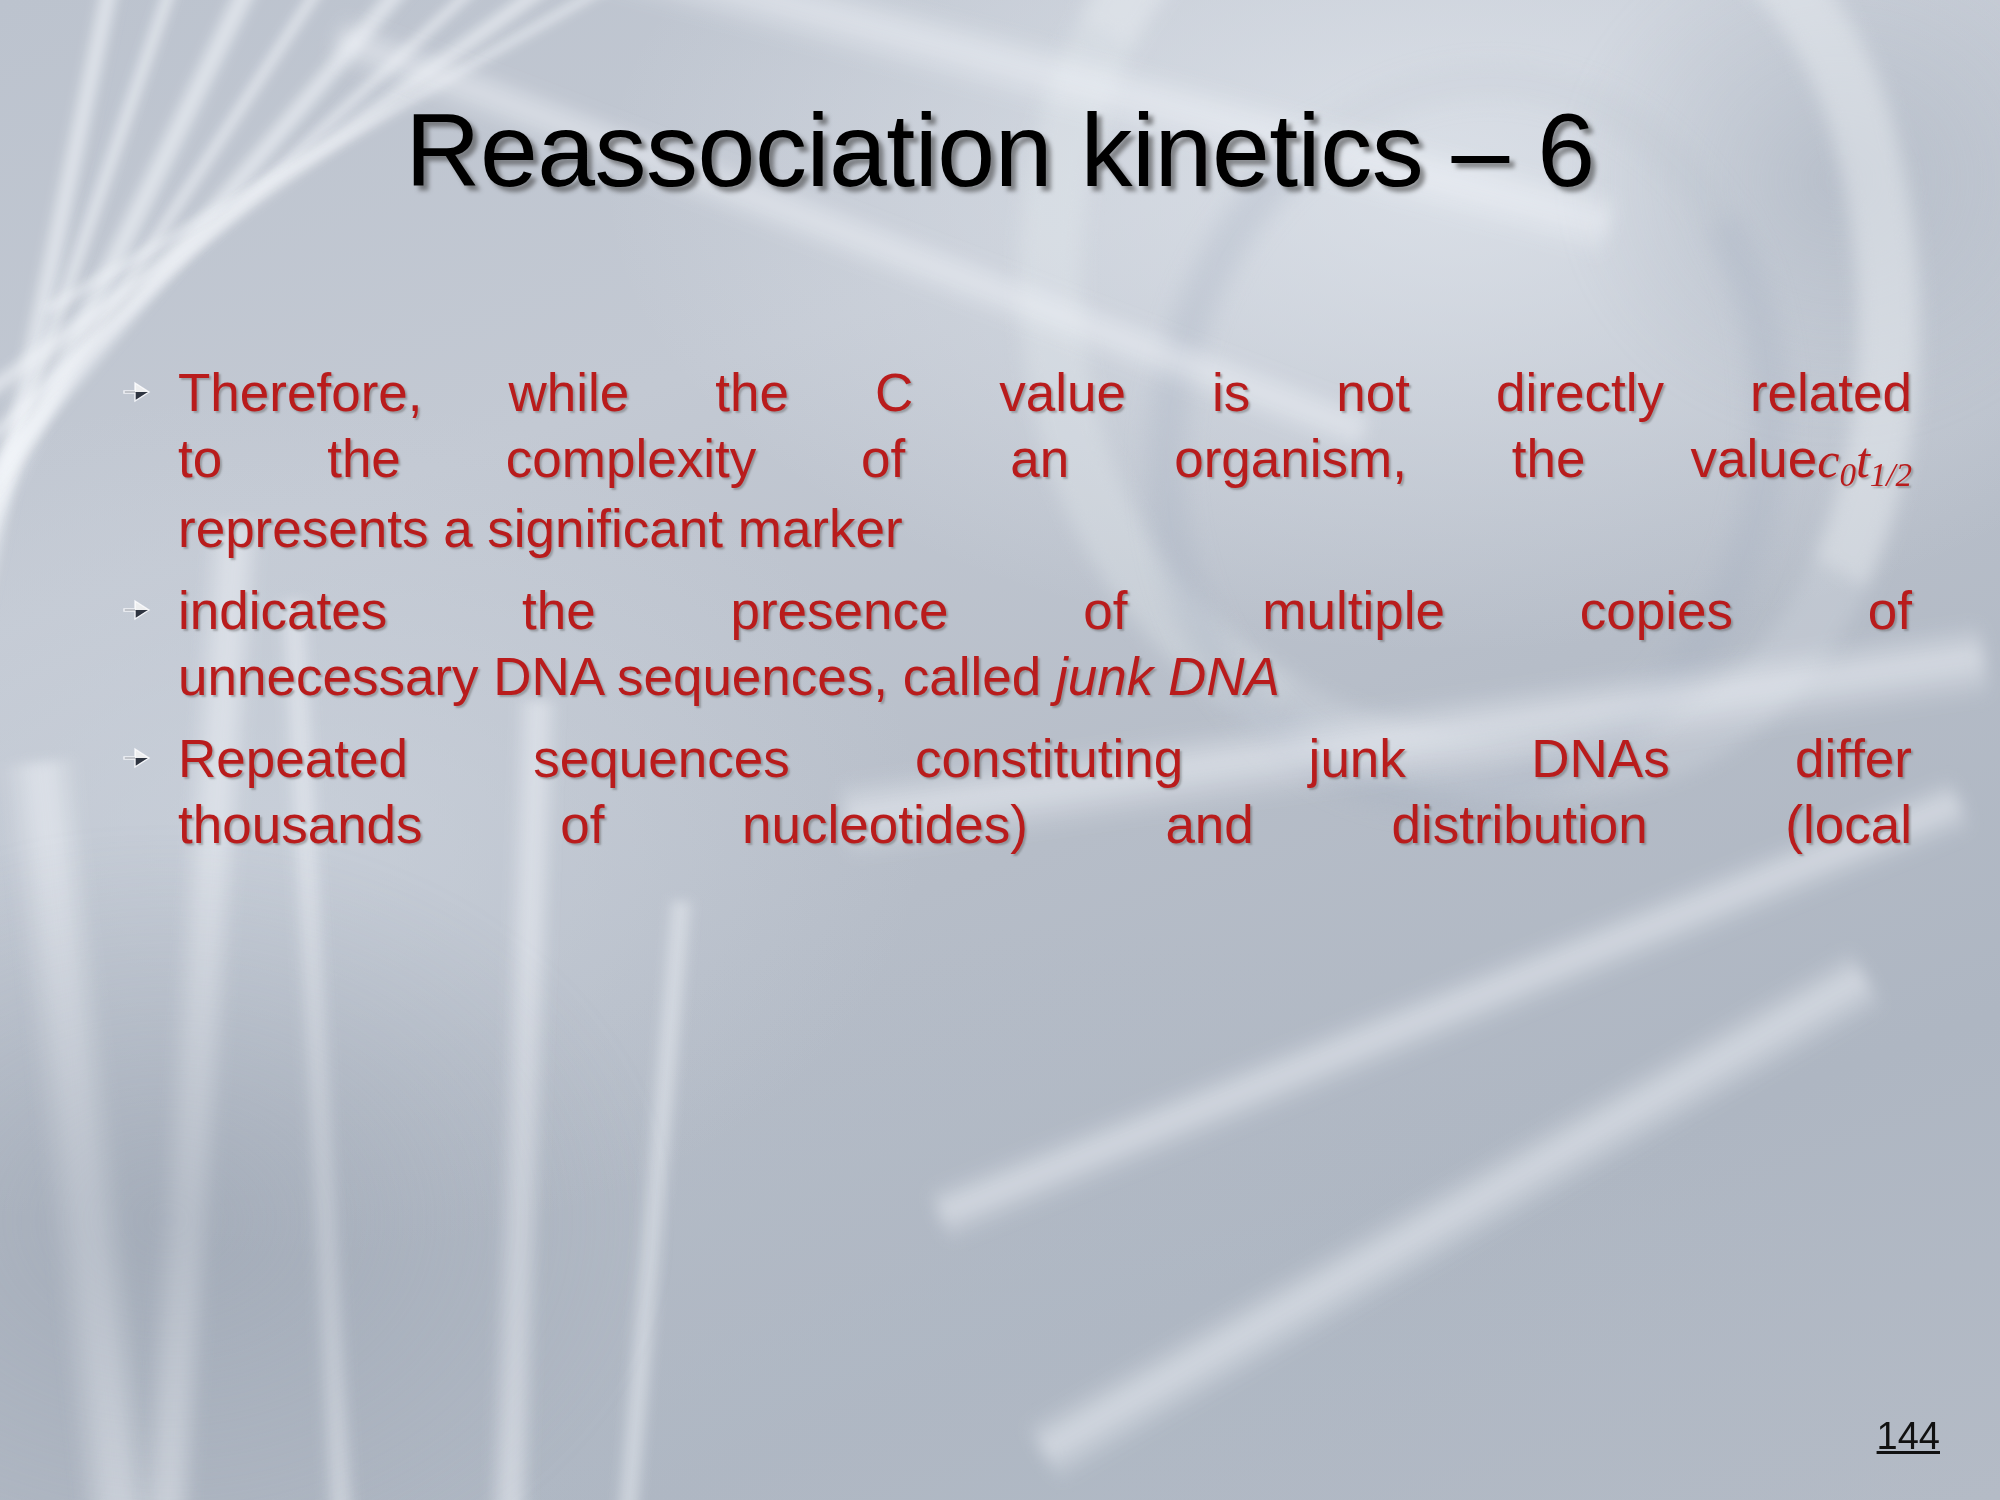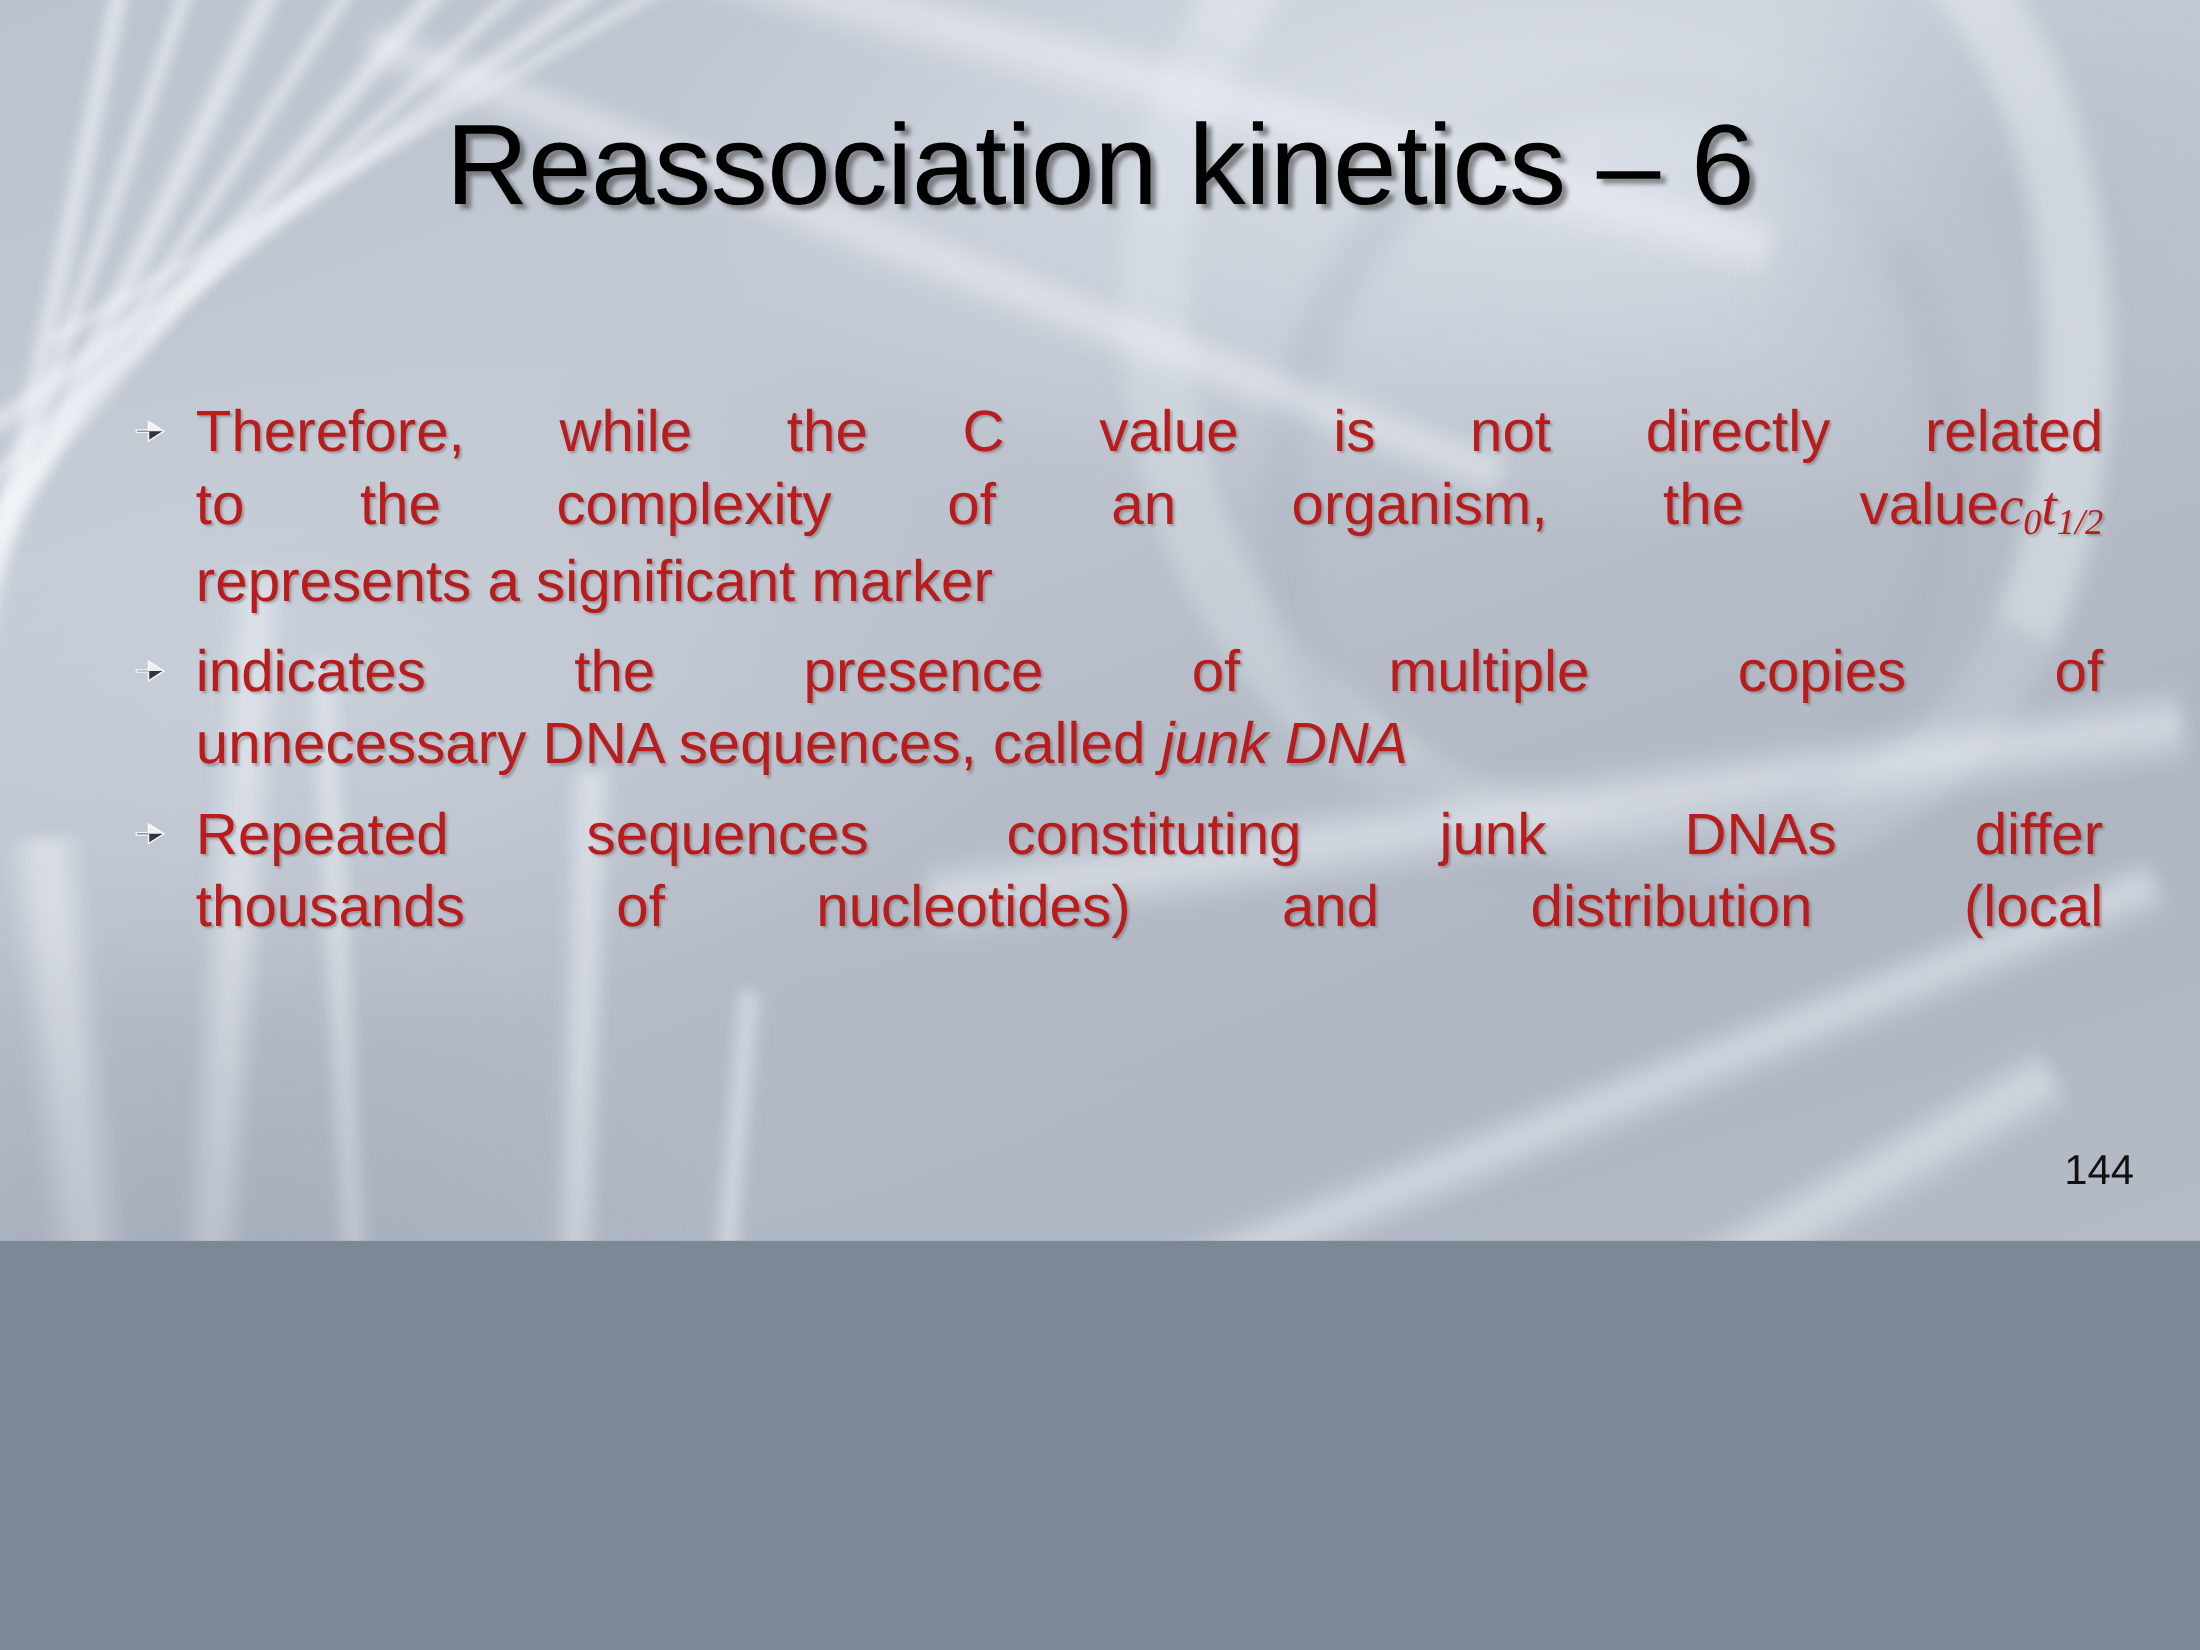--- a/index.html
+++ b/index.html
@@ -7,21 +7,21 @@
     padding: 0;
     background: #7d8896;
   }
   body {
     font-family: "DejaVu Sans", sans-serif;
   }
 
   .slide {
     position: relative;
     width: 2000px;
-    height: 1128px;
+    height: 1500px;
     overflow: hidden;
     background: #b9c0cb;
   }
 
   
   .bg-base {
     position: absolute;
     inset: 0;
     background:
       radial-gradient(ellipse 60% 45% at 72% 12%,  rgba(226,231,238,0.75) 0%, rgba(226,231,238,0) 70%),
@@ -201,20 +201,21 @@
   }
 
   
   .page-number {
     position: absolute;
     right: 60px;
     bottom: 42px;
     font-family: "Liberation Sans", sans-serif;
     font-size: 38px;
     color: #111111;
+    text-decoration: underline;
   }
 </style>
 </head>
 <body>
 
 <div class="slide">
 
   <div class="bg-base"></div>
   <div class="shade-tr"></div>
   <div class="helix-loop"></div>

